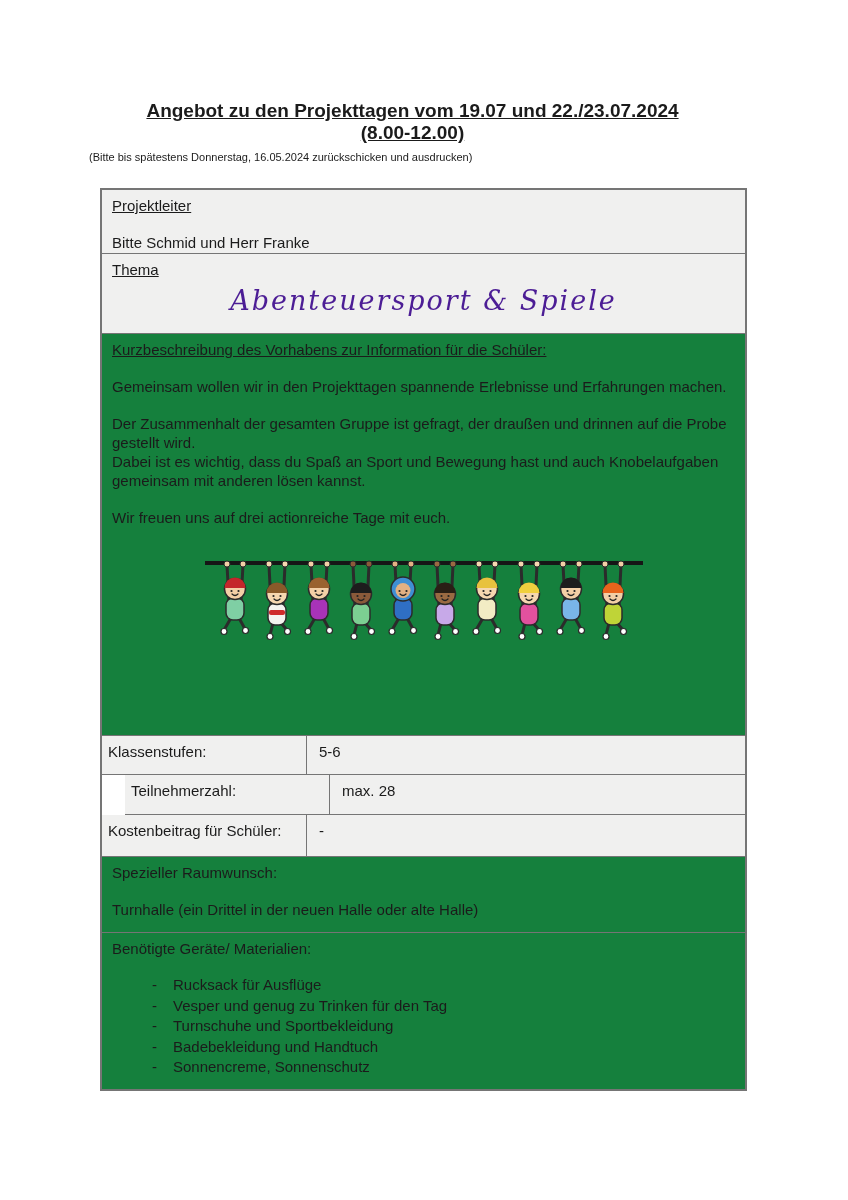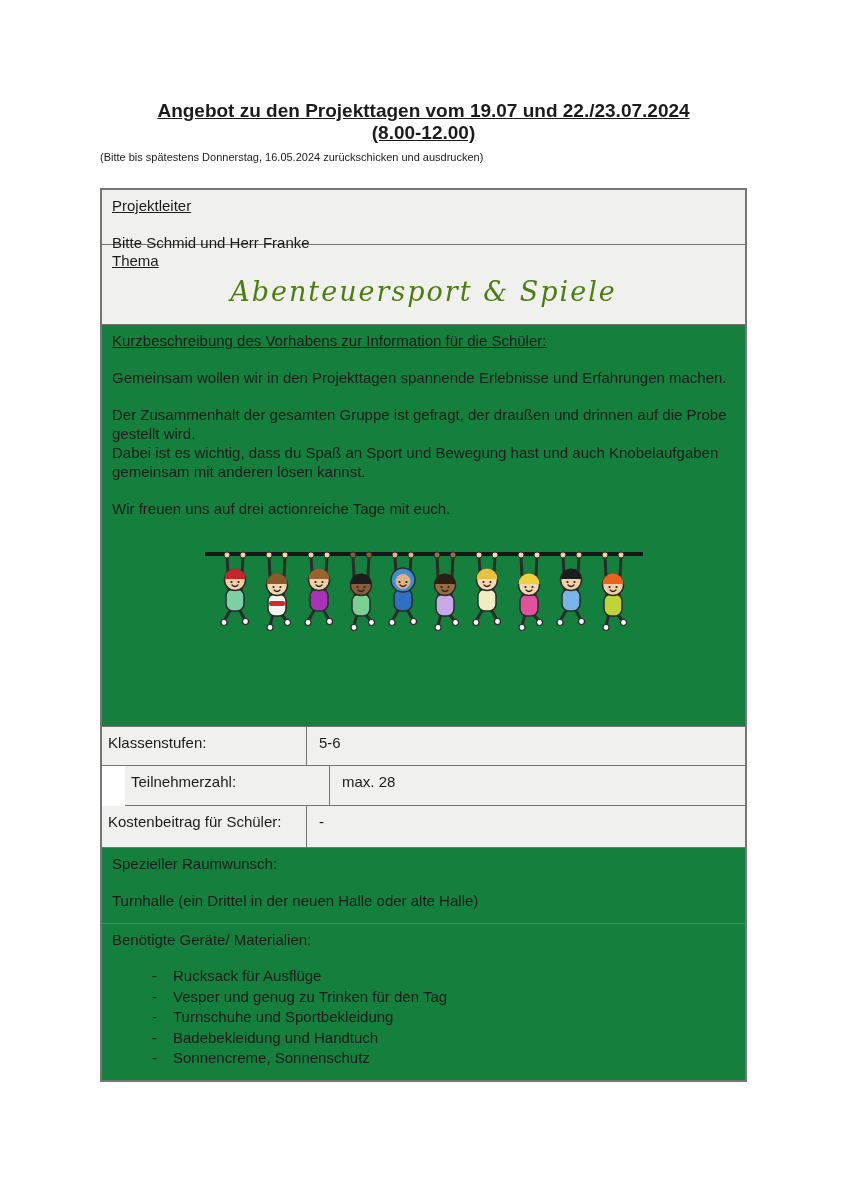--- a/index.html
+++ b/index.html
@@ -13,45 +13,45 @@
   body{
     width:848px;height:1200px;overflow:hidden;
     background:var(--page-bg);
     color:var(--text);
     font-family:"Liberation Sans","DejaVu Sans",sans-serif;
     font-size:15px;line-height:19px;
   }
   .page{position:relative;width:848px;height:1200px;}
 
   
-  .header-block{position:absolute;left:100px;top:100px;width:647px;}
+  .header-block{position:absolute;left:89px;top:100px;width:647px;}
   .doc-title{font-weight:bold;font-size:19px;line-height:22px;text-align:center;}
   .doc-title .u{text-decoration:underline;}
   .doc-note{font-size:11px;line-height:21px;text-align:left;margin-top:3px;}
 
   
   .form-table{
     position:absolute;left:100px;top:188px;width:647px;
     border:2px solid var(--border);
     background:#fff;
   }
   .row{border-bottom:1px solid var(--border);padding:6px 10px 0 10px;}
   .row:last-child{border-bottom:none;}
   .gray{background:var(--cell-gray);}
   .white{background:#15803d;}
   .h-underline{text-decoration:underline;}
   .spacer{height:18px;}
 
-  .row-projektleiter{height:55px;}
+  .row-projektleiter{height:64px;}
   .row-thema{height:80px;padding-right:10px;}
   .thema-value{
     text-align:center;margin-top:6px;
     font-family:"DejaVu Serif","Liberation Serif",serif;
     font-style:italic;font-size:27px;line-height:32px;letter-spacing:2px;
-    color:#4d7c0f;
+    color:#4c1d95;
   }
   .row-kurz{height:402px;}
   .para{margin:0;}
   .illustration-wrap{width:450px;height:115px;margin:16px auto 0 auto;}
 
   .kv-row{display:flex;border-bottom:1px solid var(--border);background:var(--cell-gray);}
   .kv-label{
     width:205px;flex:0 0 205px;border-right:1px solid var(--border);
     padding:6px 10px 0 6px;
   }

